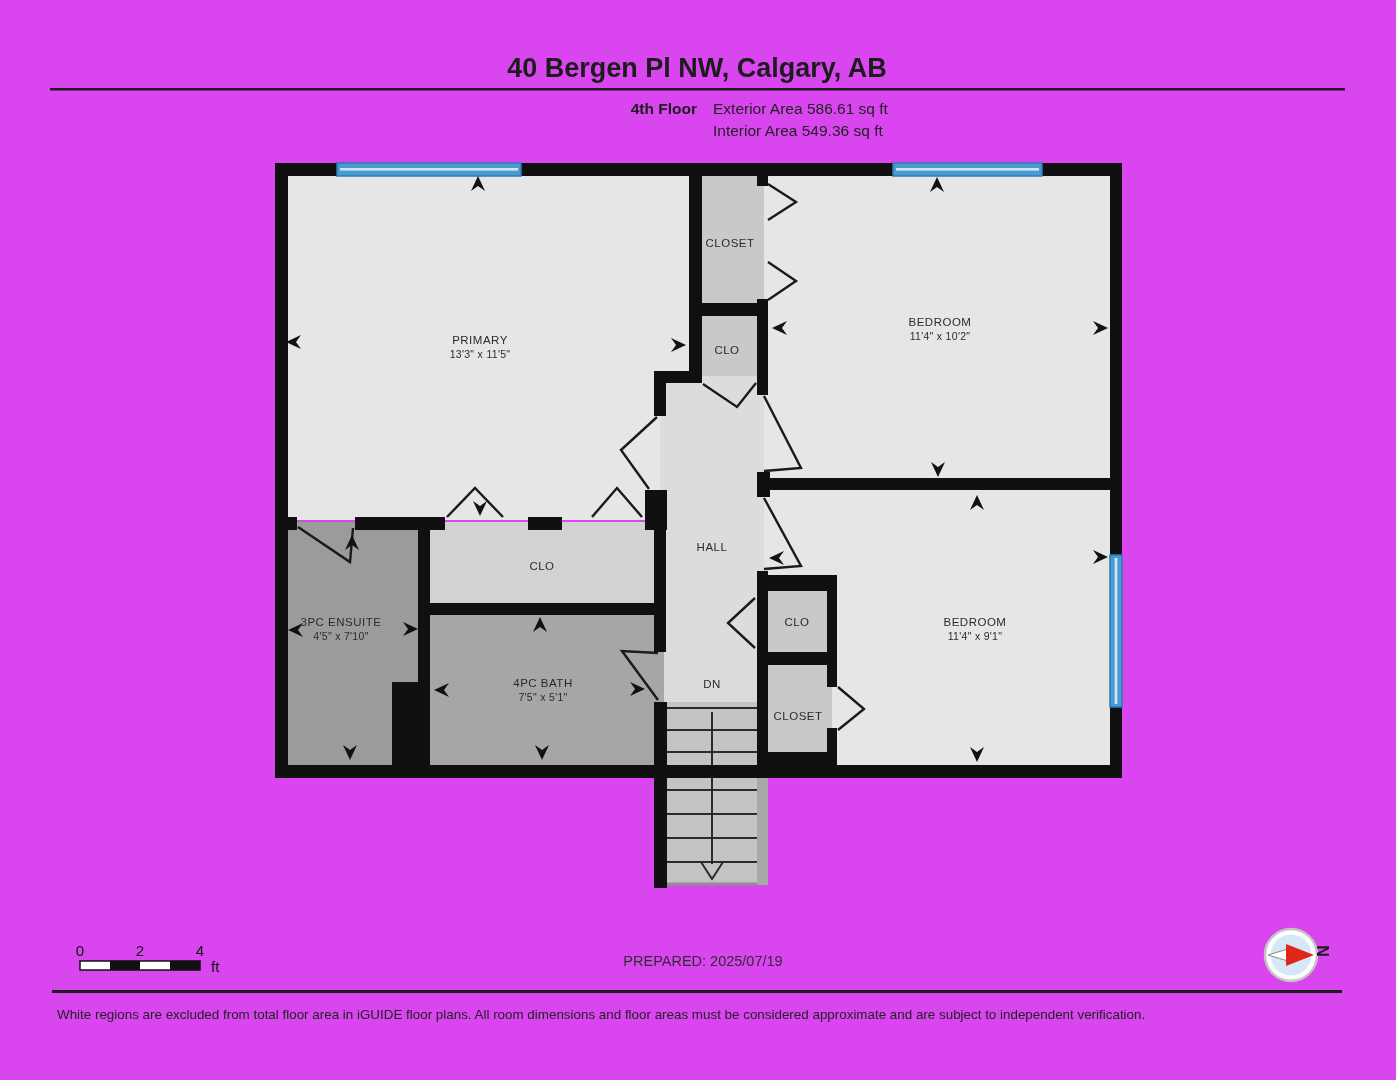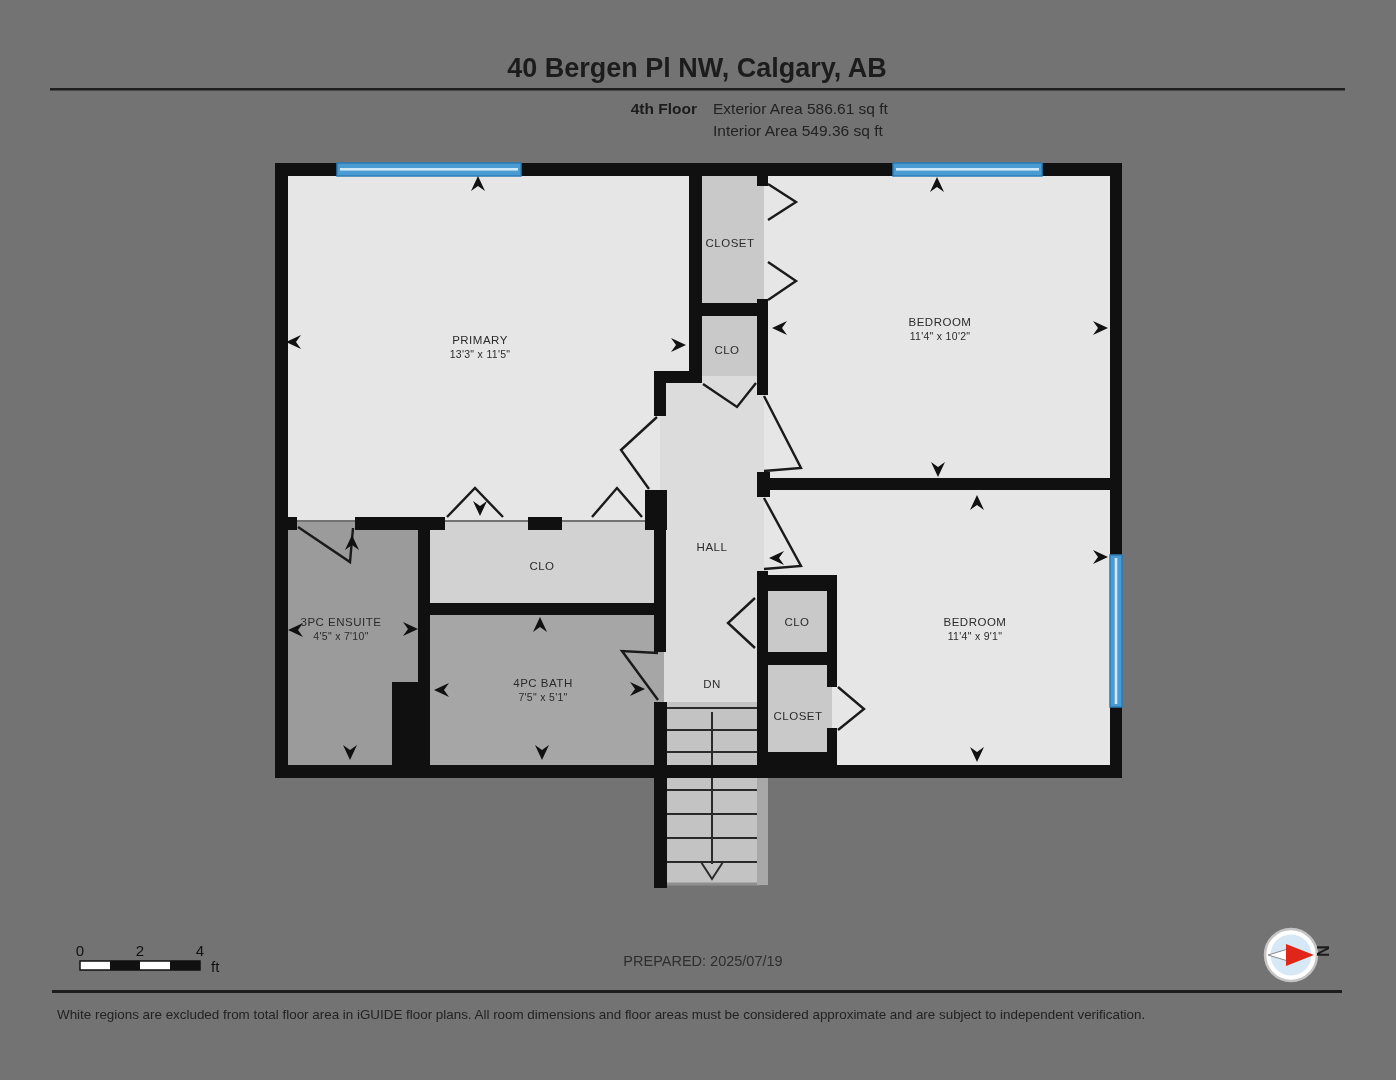--- a/index.html
+++ b/index.html
@@ -1,16 +1,16 @@
 <!DOCTYPE html>
 <html><head>
 <meta charset="utf-8">
 <style>
   html,body{margin:0;padding:0;background:#ffffff;}
-  .page{position:relative;width:1396px;height:1080px;background:#737373;overflow:hidden;
+  .page{position:relative;width:1396px;height:1080px;background:#d946ef;overflow:hidden;
         font-family:"Liberation Sans", sans-serif;text-decoration:underline;}
   svg{position:absolute;left:0;top:0;}
   svg text{font-family:"Liberation Sans", sans-serif;fill:#1c1c1c;}
   .t-title{font-size:27px;font-weight:bold;text-anchor:middle;}
   .t-sub-b{font-size:15.5px;font-weight:bold;text-anchor:end;}
   .t-sub{font-size:15.5px;text-anchor:start;fill:#222;}
   .t-room{font-size:11.5px;letter-spacing:.5px;text-anchor:middle;fill:#2b2b2b;}
   .t-dim{font-size:10.5px;letter-spacing:.3px;text-anchor:middle;fill:#2b2b2b;}
   .t-prep{font-size:14.5px;text-anchor:middle;fill:#2e2e2e;}
   .t-foot{font-size:13.4px;text-anchor:start;fill:#222;}

